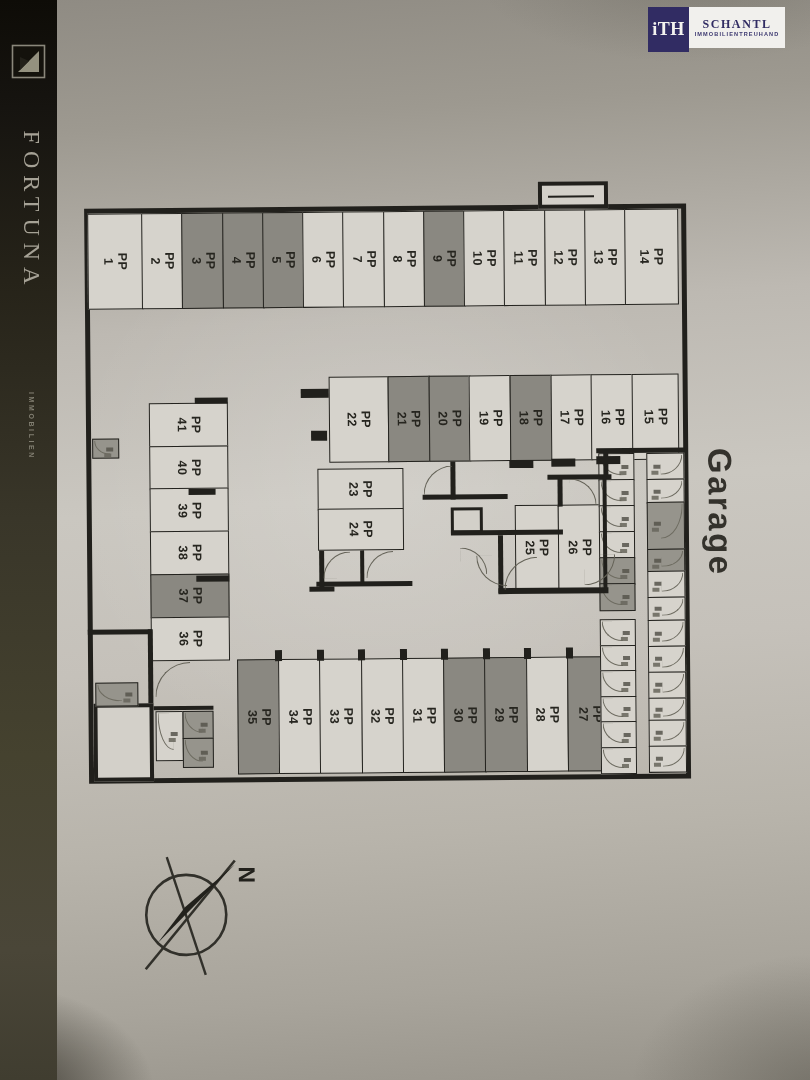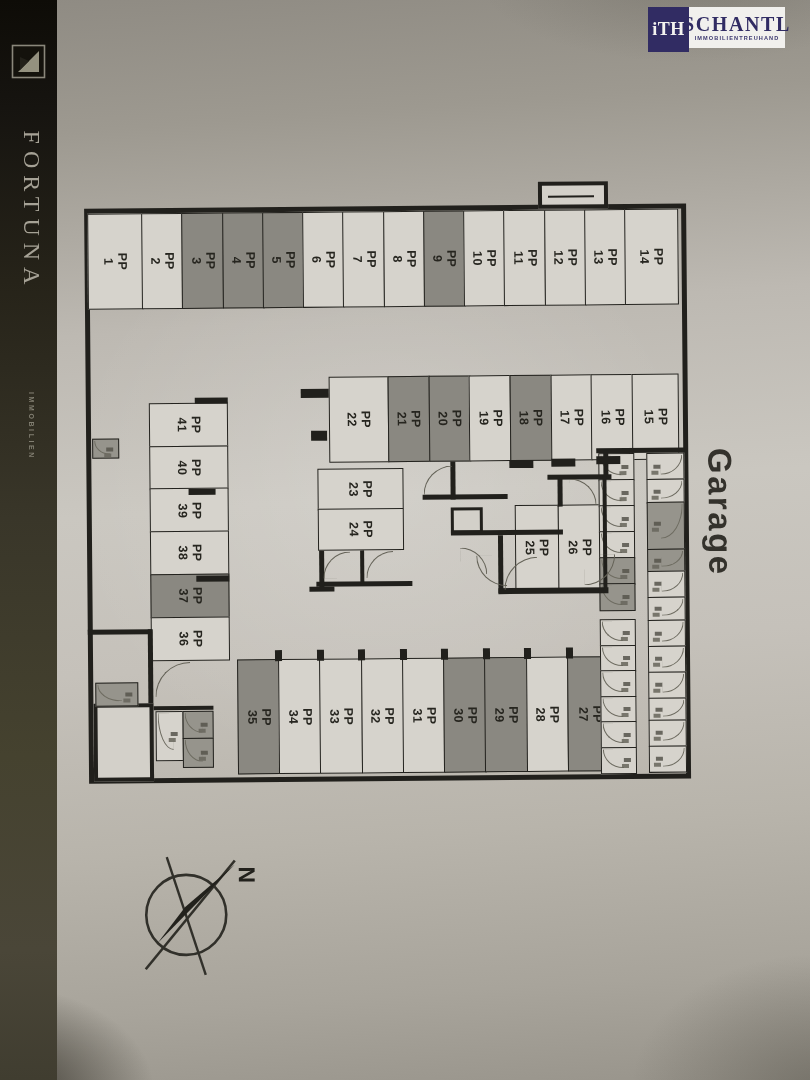--- a/index.html
+++ b/index.html
@@ -27,21 +27,21 @@
     font-family:"Liberation Serif",serif;font-size:24px;letter-spacing:7px;color:#a6a296;font-weight:500;}
   .fortuna-sub{position:absolute;left:-72px;top:420px;width:202px;height:12px;
     transform:rotate(90deg);text-align:center;
     font-size:7px;letter-spacing:2.6px;color:#827f72;font-weight:700;}
 
   
   .schantl{position:absolute;left:648px;top:7px;display:flex;z-index:6;}
   .schantl-mono{width:41px;height:45px;background:#312c63;color:#f4f3f0;display:flex;align-items:center;justify-content:center;
     font-family:"Liberation Serif",serif;font-weight:700;font-size:18px;letter-spacing:.5px;}
   .schantl-text{width:96px;height:41px;background:#f1f0ed;display:flex;flex-direction:column;align-items:center;justify-content:center;gap:2px;}
-  .schantl-name{font-family:"Liberation Serif",serif;font-weight:700;font-size:20px;letter-spacing:1.6px;color:#312c63;line-height:1;}
+  .schantl-name{font-family:"Liberation Serif",serif;font-weight:700;font-size:12px;letter-spacing:1.6px;color:#312c63;line-height:1;}
   .schantl-sub{font-size:5.6px;letter-spacing:1.1px;color:#3c3870;font-weight:700;line-height:1;}
 
   
   #plan{position:absolute;left:0;top:0;width:810px;height:1080px;z-index:2;transform:rotate(-.5deg);}
   .outline{position:absolute;left:87px;top:206px;width:592px;height:565px;border:5px solid #21201c;}
   .wall{position:absolute;background:#21201c;}
   .box{position:absolute;background:#d3d0c9;border:4px solid #21201c;}
 
   .row,.col{position:absolute;display:flex;}
   .col{flex-direction:column;}

